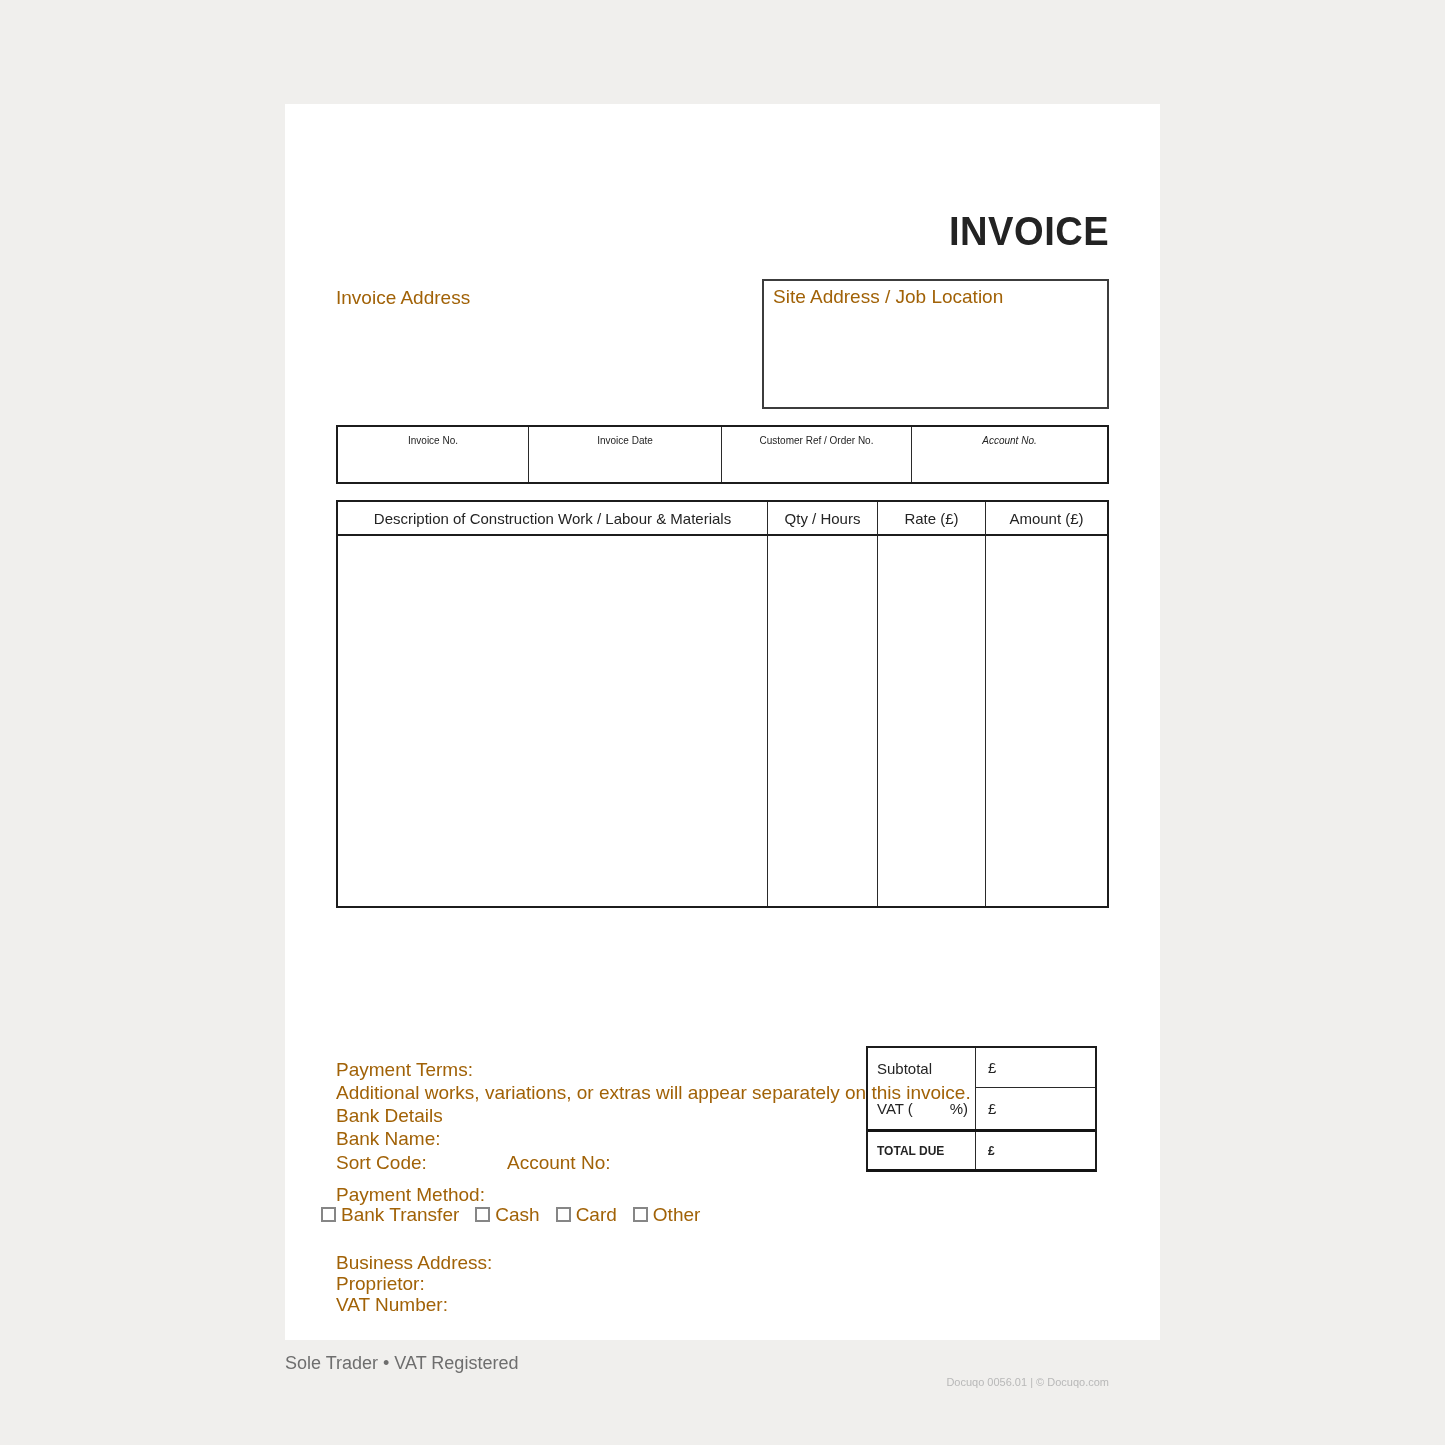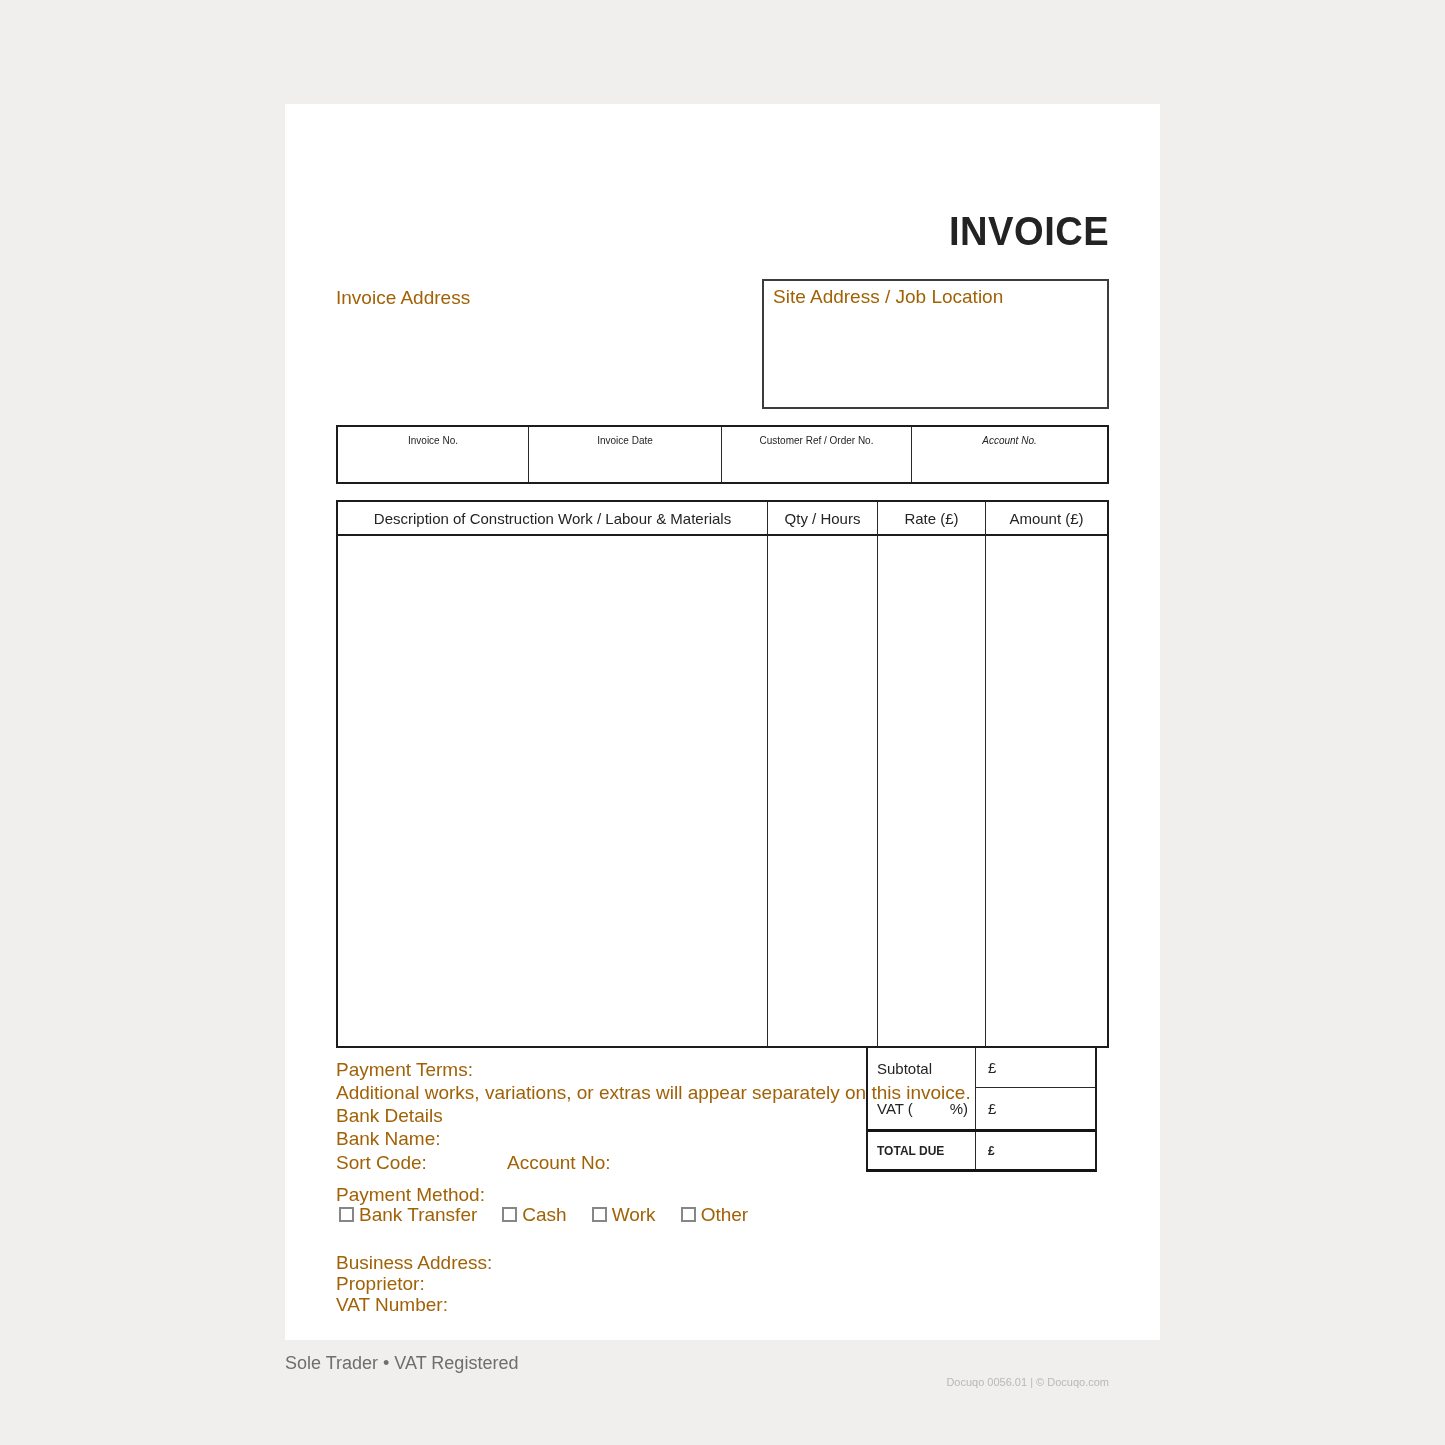--- a/index.html
+++ b/index.html
@@ -51,21 +51,21 @@
     border-right: 1px solid #2a2a2a;
     text-align: center;
     padding-top: 8px;
     font-size: 10px;
   }
   .info-cell:last-child { border-right: none; font-style: italic; }
 
   .items-table {
     position: absolute;
     left: 51px; top: 396px;
-    width: 773px; height: 548px;
+    width: 773px; height: 408px;
     border: 2px solid #1c1c1c;
     display: grid;
     grid-template-columns: 430px 110px 108px 1fr;
     grid-template-rows: 34px 1fr;
   }
   .items-head {
     border-bottom: 2px solid #1c1c1c;
     border-right: 1px solid #2a2a2a;
     display: flex; align-items: center; justify-content: center;
     font-size: 15px;
@@ -101,22 +101,22 @@
     border-left: 1px solid #2a2a2a;
     display: flex; align-items: center;
     padding-left: 12px;
     font-size: 15px;
   }
   .t-row.sub .t-amount { border-bottom: 1px solid #2a2a2a; }
   .t-row.total .t-label, .t-row.total .t-amount { font-size: 12px; }
 
   .checkbox-row {
     position: absolute;
-    left: 54px; top: 1101px;
-    display: flex; gap: 25px; align-items: center;
+    left: 36px; top: 1101px;
+    display: flex; gap: 16px; align-items: center;
   }
   .cb-item { display: flex; align-items: center; gap: 5px; }
   .checkbox {
     width: 15px; height: 15px;
     border: 2px solid #868686;
     background: #fff;
     display: inline-block;
   }
 
   .docuqo-footer {
@@ -204,21 +204,21 @@
     <div class="cb-item">
       <span class="checkbox"></span>
       <span class="lbl">Bank Transfer</span>
     </div>
     <div class="cb-item">
       <span class="checkbox"></span>
       <span class="lbl">Cash</span>
     </div>
     <div class="cb-item">
       <span class="checkbox"></span>
-      <span class="lbl">Work</span>
+      <span class="lbl">Card</span>
     </div>
     <div class="cb-item">
       <span class="checkbox"></span>
       <span class="lbl">Other</span>
     </div>
   </div>
 
   <div class="abs lbl" style="left:51px; top:1149px;">Business Address:</div>
   <div class="abs lbl" style="left:51px; top:1170px;">Proprietor:</div>
   <div class="abs lbl" style="left:51px; top:1191px;">VAT Number:</div>

